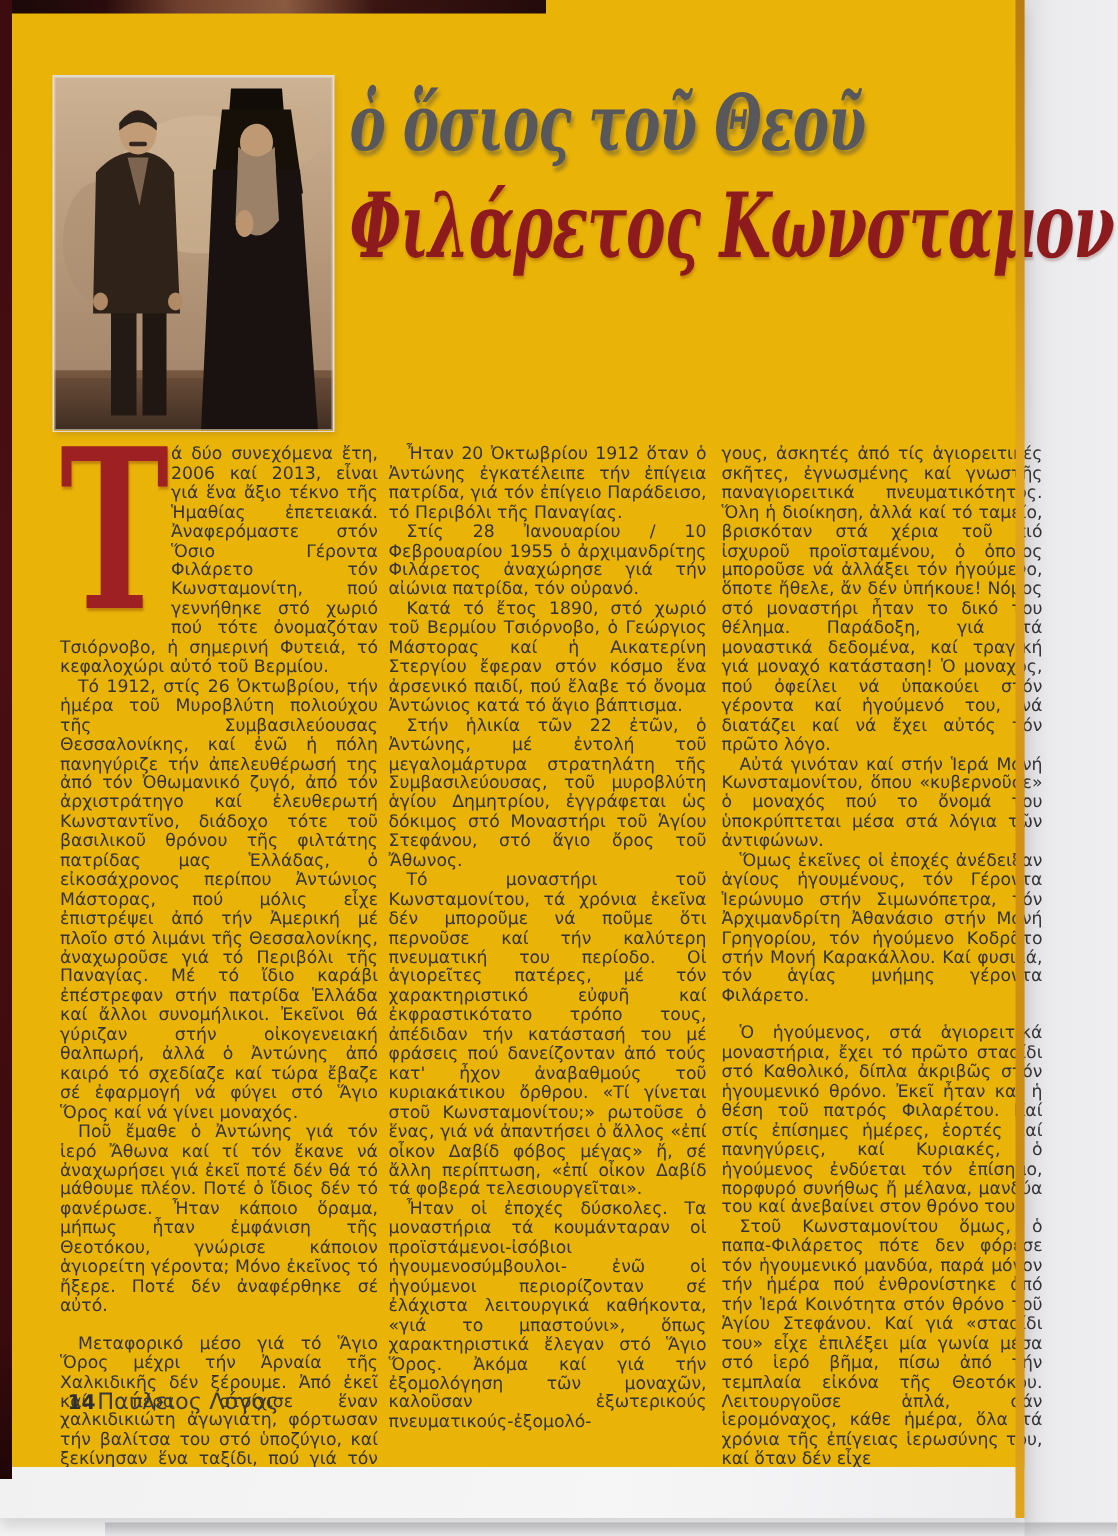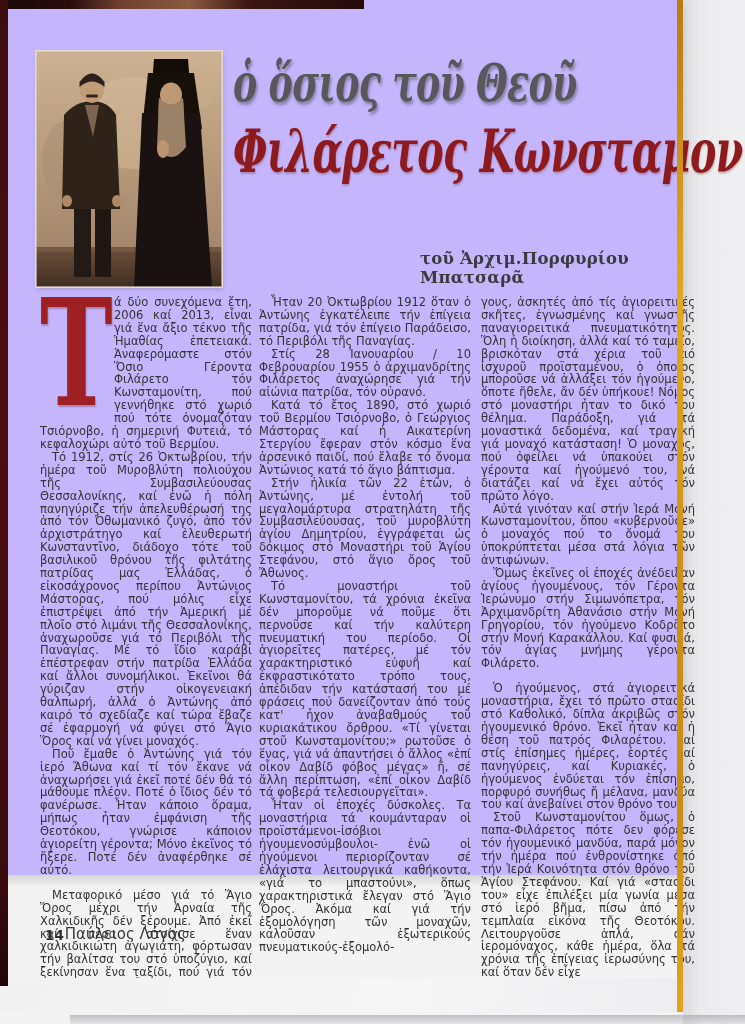--- a/index.html
+++ b/index.html
@@ -1,19 +1,19 @@
 <!DOCTYPE html>
 <html><head>
 <meta charset="utf-8">
 <style>
   html,body{margin:0;padding:0;background:#f2f2f3;}
   .scan{position:relative;width:745px;height:1024px;background:#f3f3f4;overflow:hidden;
         font-family:"DejaVu Sans",sans-serif;}
   
-  .page{position:absolute;left:0;top:0;width:683px;height:875px;background:#c4b5fd;
+  .page{position:absolute;left:0;top:0;width:683px;height:1012px;background:#eab308;
         box-shadow:0 6px 8px rgba(0,0,0,0.12);}
   
   .right-edge{position:absolute;left:683px;top:0;width:62px;height:1024px;
         background:linear-gradient(90deg,#dcdcde 0,#ebebed 18px,#efeff1 100%);}
   .gold-line{position:absolute;left:677px;top:0;width:6px;height:1012px;
         background:linear-gradient(180deg,#b87c0f 0,#e3a81f 30%,#d29114 55%,#c98c12 78%,#e0a41d 100%);}
   .top-strip{position:absolute;left:0;top:0;width:364px;height:9px;
         background:linear-gradient(90deg,#190808 0,#2a0c0d 70px,#70402e 120px,#8a5a40 190px,#3a1512 250px,#240a0b 364px);}
   .spine{position:absolute;left:0;top:0;width:8px;height:986px;
         background:linear-gradient(180deg,#3c0c0f 0,#4a0f12 40%,#3a0b0d 90%,#200607 100%);}
@@ -105,21 +105,20 @@
           <path d="M106,62 L164,62 L176,236 L98,236 Z" fill="#191210"></path>
           <path d="M123,47 Q135,60 147,47 L150,96 Q135,116 121,96 Z" fill="#9a8168"></path>
           <ellipse cx="127" cy="98" rx="6" ry="9" fill="#bd9470"></ellipse>
         </g>
         <rect width="186" height="236" fill="none" stroke="#e3d8c6" stroke-width="2" opacity="0.6"></rect>
       </svg>
     </div>
 
     <div class="title1">ὁ ὅσιος τοῦ Θεοῦ</div>
     <div class="title2">Φιλάρετος Κωνσταμονίτης</div>
-    <div class="byline">τοῦ Ἀρχιμ.Πορφυρίου Μπατσαρᾶ</div>
 
     <div class="col col-1">
       <div class="dropcap">
           <span>Τ</span>
         </div>
     <p class="para noindent">ά δύο συνεχόμενα ἔτη, 2006 καί 2013, εἶναι γιά ἕνα ἄξιο τέκνο τῆς Ἡμαθίας ἐπετειακά. Ἀναφερόμαστε στόν Ὅσιο Γέροντα Φιλάρετο τόν Κωνσταμονίτη, πού γεννήθηκε στό χωριό πού τότε ὀνομαζόταν Τσιόρνοβο, ἡ σημερινή Φυτειά, τό κεφαλοχώρι αὐτό τοῦ Βερμίου.</p>
         <p class="para">Τό 1912, στίς 26 Ὀκτωβρίου, τήν ἡμέρα τοῦ Μυροβλύτη πολιούχου τῆς Συμβασιλεύουσας Θεσσαλονίκης, καί ἐνῶ ἡ πόλη πανηγύριζε τήν ἀπελευθέρωσή της ἀπό τόν Ὀθωμανικό ζυγό, ἀπό τόν ἀρχιστράτηγο καί ἐλευθερωτή Κωνσταντῖνο, διάδοχο τότε τοῦ βασιλικοῦ θρόνου τῆς φιλτάτης πατρίδας μας Ἑλλάδας, ὁ εἰκοσάχρονος περίπου Ἀντώνιος Μάστορας, πού μόλις εἶχε ἐπιστρέψει ἀπό τήν Ἀμερική μέ πλοῖο στό λιμάνι τῆς Θεσσαλονίκης, ἀναχωροῦσε γιά τό Περιβόλι τῆς Παναγίας. Μέ τό ἴδιο καράβι ἐπέστρεφαν στήν πατρίδα Ἑλλάδα καί ἄλλοι συνομήλικοι. Ἐκεῖνοι θά γύριζαν στήν οἰκογενειακή θαλπωρή, ἀλλά ὁ Ἀντώνης ἀπό καιρό τό σχεδίαζε καί τώρα ἔβαζε σέ ἐφαρμογή νά φύγει στό Ἅγιο Ὅρος καί νά γίνει μοναχός.</p>
         <p class="para">Ποῦ ἔμαθε ὁ Ἀντώνης γιά τόν ἱερό Ἄθωνα καί τί τόν ἔκανε νά ἀναχωρήσει γιά ἐκεῖ ποτέ δέν θά τό μάθουμε πλέον. Ποτέ ὁ ἴδιος δέν τό φανέρωσε. Ἦταν κάποιο ὅραμα, μήπως ἦταν ἐμφάνιση τῆς Θεοτόκου, γνώρισε κάποιον ἁγιορείτη γέροντα; Μόνο ἐκεῖνος τό ἤξερε. Ποτέ δέν ἀναφέρθηκε σέ αὐτό.</p>
         <p class="para gap">Μεταφορικό μέσο γιά τό Ἅγιο Ὅρος μέχρι τήν Ἀρναία τῆς Χαλκιδικῆς δέν ξέρουμε. Ἀπό ἐκεῖ καί πέρα στοίχισε ἕναν χαλκιδικιώτη ἀγωγιάτη, φόρτωσαν τήν βαλίτσα του στό ὑποζύγιο, καί ξεκίνησαν ἕνα ταξίδι, πού γιά τόν Ἀντώνη δέν θά εἶχε γυρισμό.</p>
       </div>

